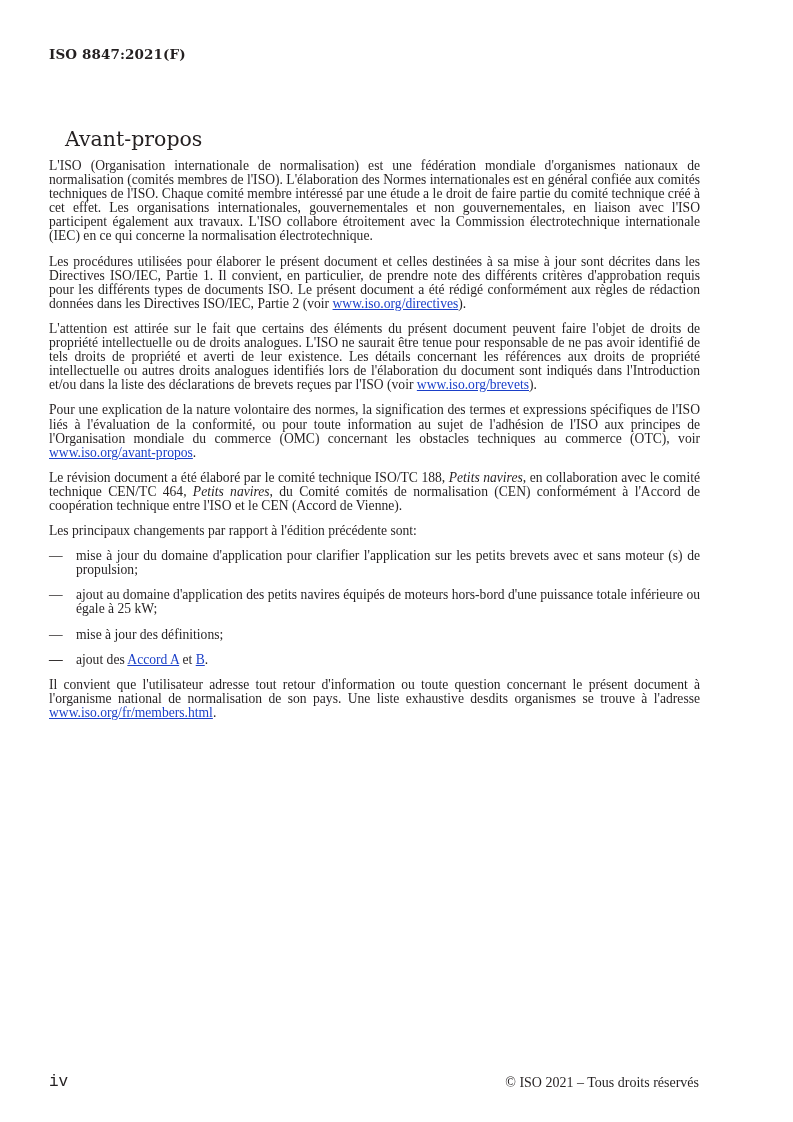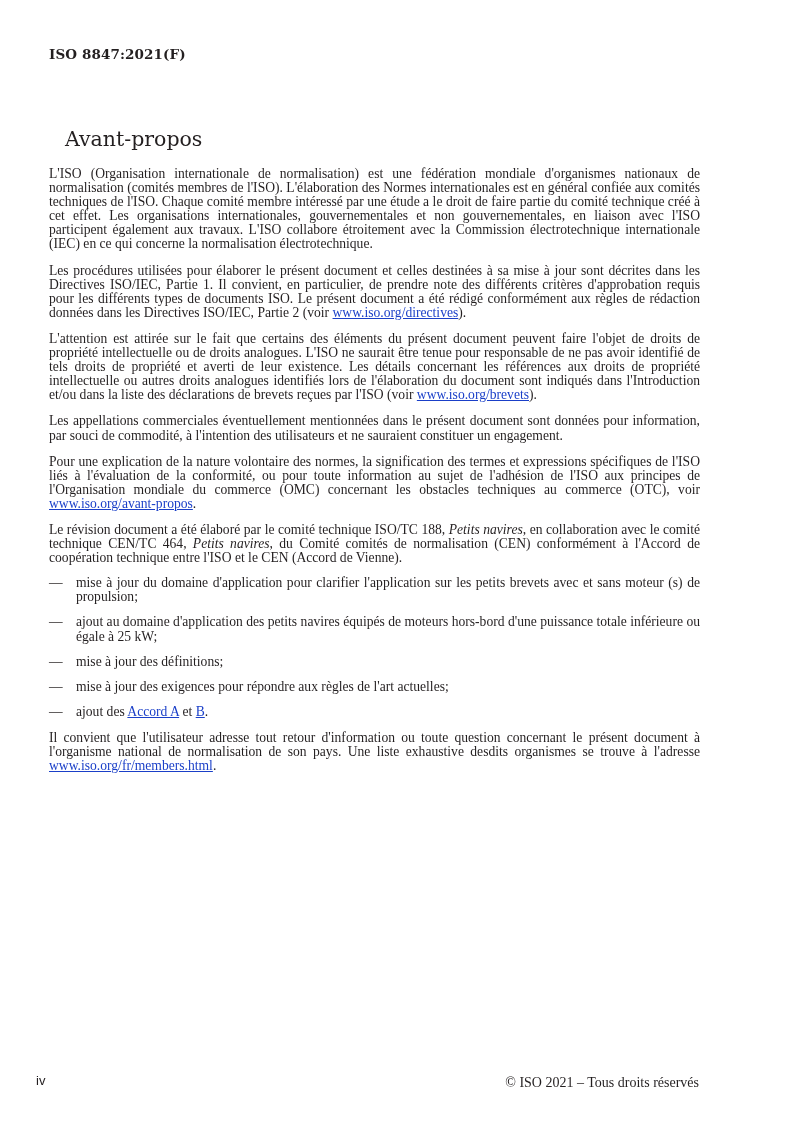--- a/index.html
+++ b/index.html
@@ -36,21 +36,21 @@
     .content {
       position: absolute;
       left: 49px;
       top: 155px;
       width: 651px;
       font-family: "Liberation Serif", serif;
       font-size: 13.6px;
       line-height: 14.1px;
     }
     .content p {
-      margin: 12px 0 11px 0;
+      margin: 4px 0 11px 0;
       text-align: justify;
     }
     .content p.last-left {
       text-align-last: left;
     }
     a.link {
       color: #1a3fc8;
       text-decoration: underline;
       font-family: Liberation Serif, serif;
     }
@@ -65,24 +65,24 @@
       margin-bottom: 11px;
       text-align: justify;
     }
     ul.changes li .dash {
       position: absolute;
       left: 0;
       top: 0;
     }
     .footer-left {
       position: absolute;
-      left: 36px;
+      left: 49px;
       top: 1073px;
-      font-family: Liberation Sans, sans-serif;
-      font-size: 13px;
+      font-family: Liberation Mono, monospace;
+      font-size: 16px;
     }
     .footer-right {
       position: absolute;
       right: 94px;
       top: 1075px;
       font-family: "Liberation Serif", serif;
       font-size: 14px;
     }
   </style>
 </head>
@@ -96,48 +96,47 @@
   <p class="last-left">L'ISO (Organisation internationale de normalisation) est une fédération mondiale d'organismes nationaux de normalisation (comités membres de l'ISO). L'élaboration des Normes internationales est en général confiée aux comités techniques de l'ISO. Chaque comité membre intéressé par une étude a le droit de faire partie du comité technique créé à cet effet. Les organisations internationales, gouvernementales et non gouvernementales, en liaison avec l'ISO participent également aux travaux. L'ISO collabore étroitement avec la Commission électrotechnique internationale (IEC) en ce qui concerne la normalisation électrotechnique.</p>
 
   <p class="last-left">
     <span>Les procédures utilisées pour élaborer le présent document et celles destinées à sa mise à jour sont décrites dans les Directives ISO/IEC, Partie 1. Il convient, en particulier, de prendre note des différents critères d'approbation requis pour les différents types de documents ISO. Le présent document a été rédigé conformément aux règles de rédaction données dans les Directives ISO/IEC, Partie 2 (voir </span><a class="link">www.iso.org/directives</a><span>).</span>
   </p>
 
   <p class="last-left">
     <span>L'attention est attirée sur le fait que certains des éléments du présent document peuvent faire l'objet de droits de propriété intellectuelle ou de droits analogues. L'ISO ne saurait être tenue pour responsable de ne pas avoir identifié de tels droits de propriété et averti de leur existence. Les détails concernant les références aux droits de propriété intellectuelle ou autres droits analogues identifiés lors de l'élaboration du document sont indiqués dans l'Introduction et/ou dans la liste des déclarations de brevets reçues par l'ISO (voir </span><a class="link">www.iso.org/brevets</a><span>).</span>
   </p>
 
-  <p class="last-left">Les appellations commerciales éventuellement mentionnées dans le présent document sont données pour information, par souci de commodité, à l'intention des utilisateurs et ne sauraient constituer un engagement.</p>
 
   <p class="last-left">
     <span>Pour une explication de la nature volontaire des normes, la signification des termes et expressions spécifiques de l'ISO liés à l'évaluation de la conformité, ou pour toute information au sujet de l'adhésion de l'ISO aux principes de l'Organisation mondiale du commerce (OMC) concernant les obstacles techniques au commerce (OTC), voir </span><a class="link">www.iso.org/avant-propos</a><span>.</span>
   </p>
 
   <p class="last-left">
     <span>Le révision document a été élaboré par le comité technique ISO/TC 188, </span><em>Petits navires</em><span>, en collaboration avec le comité technique CEN/TC 464, </span><em>Petits navires</em><span>, du Comité comités de normalisation (CEN) conformément à l'Accord de coopération technique entre l'ISO et le CEN (Accord de Vienne).</span>
   </p>
 
 
+  <p class="last-left">Les principaux changements par rapport à l'édition précédente sont:</p>
 
   <ul class="changes">
     <li>
       <span class="dash">—</span>
       <span>mise à jour du domaine d'application pour clarifier l'application sur les petits brevets avec et sans moteur (s) de propulsion;</span>
     </li>
     <li>
       <span class="dash">—</span>
       <span>ajout au domaine d'application des petits navires équipés de moteurs hors-bord d'une puissance totale inférieure ou égale à 25 kW;</span>
     </li>
     <li>
       <span class="dash">—</span>
       <span>mise à jour des définitions;</span>
     </li>
     <li>
       <span class="dash">—</span>
-      <span>mise à jour des exigences pour répondre aux règles de l'art actuelles;</span>
     </li>
     <li>
       <span class="dash">—</span>
       <span>ajout des </span><a class="link">Accord A</a><span> et </span><a class="link">B</a><span>.</span>
     </li>
   </ul>
 
   <p class="last-left">
     <span>Il convient que l'utilisateur adresse tout retour d'information ou toute question concernant le présent document à l'organisme national de normalisation de son pays. Une liste exhaustive desdits organismes se trouve à l'adresse </span><a class="link">www.iso.org/fr/members.html</a><span>.</span>
   </p>

